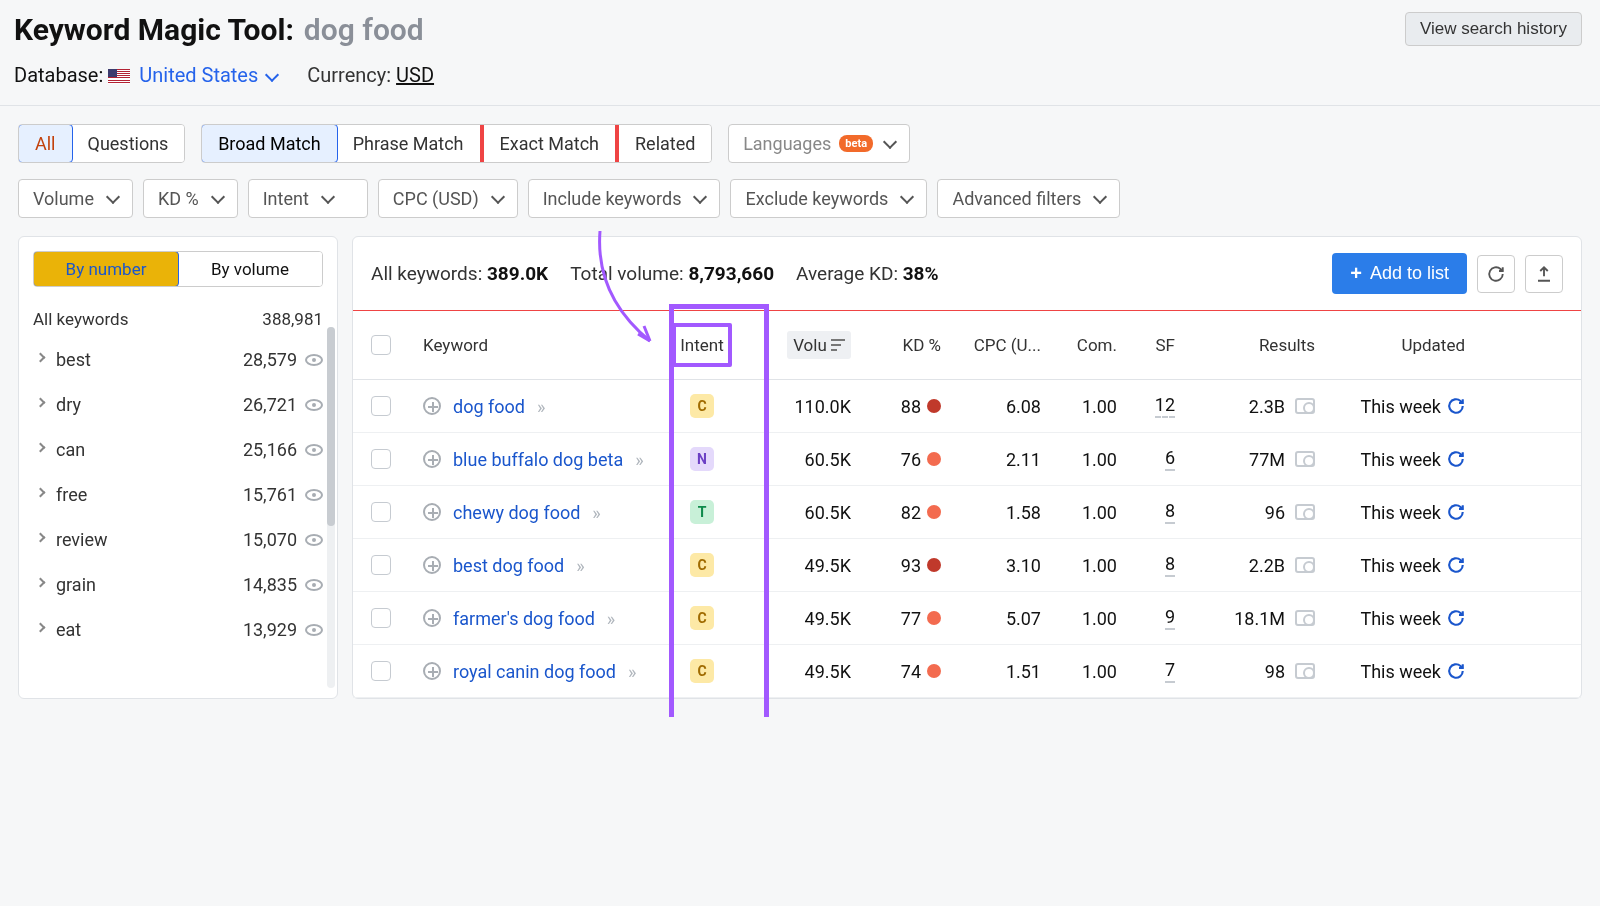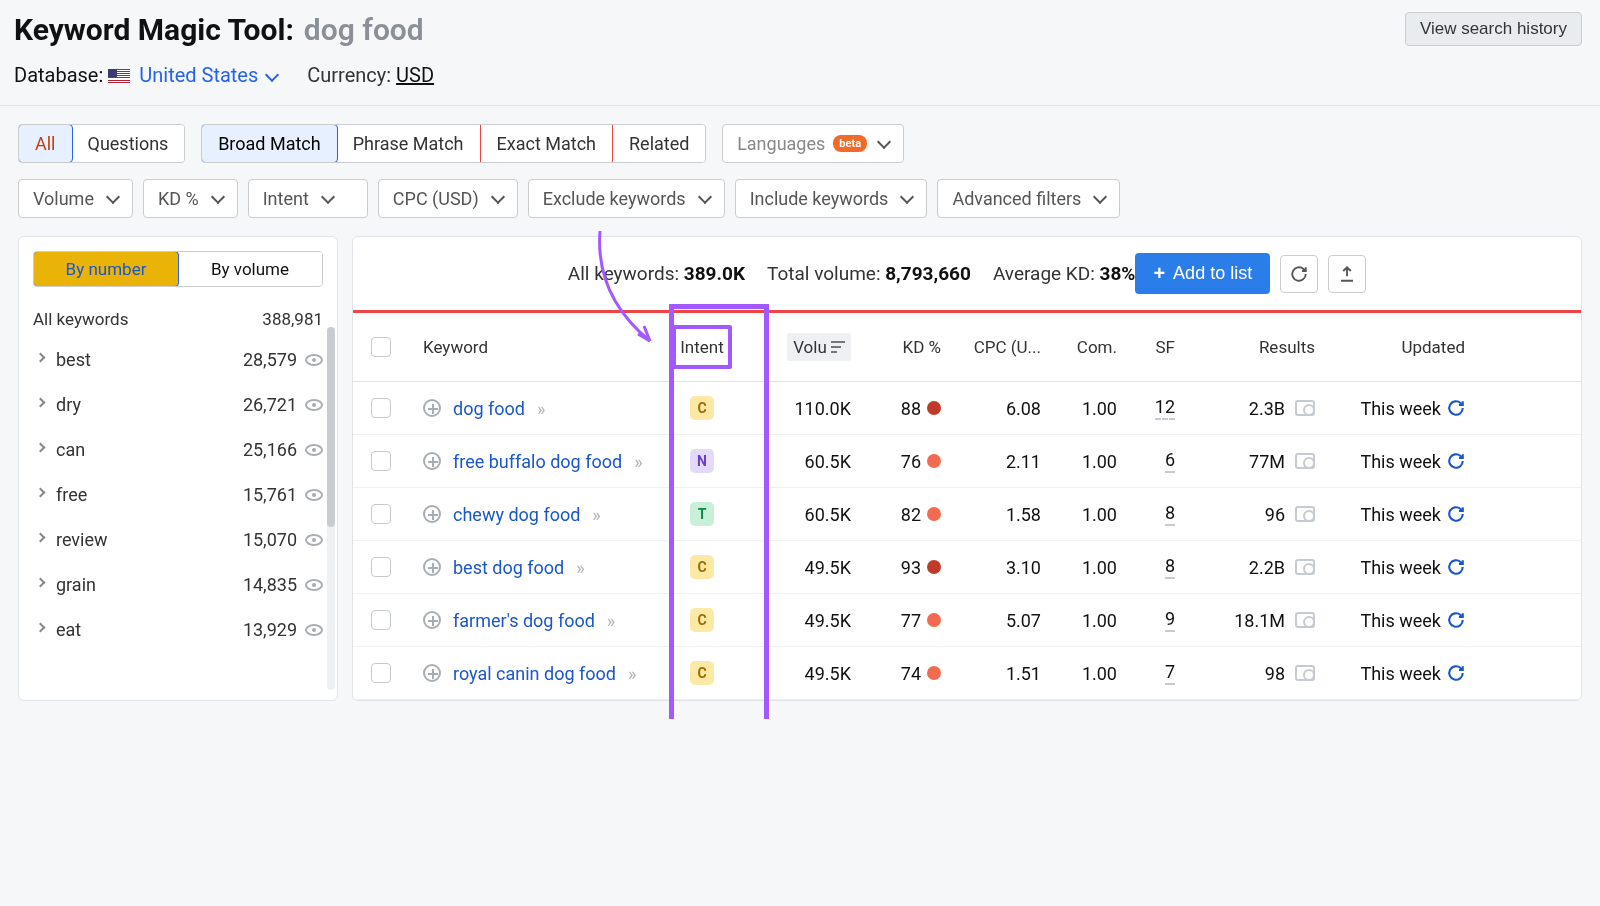--- a/index.html
+++ b/index.html
@@ -14,21 +14,21 @@
 .flag { display: inline-block; width: 22px; height: 15px; background: linear-gradient(to bottom, #b22234 0%, #b22234 7%, #fff 7%, #fff 14%, #b22234 14%, #b22234 21%, #fff 21%, #fff 28%, #b22234 28%, #b22234 35%, #fff 35%, #fff 42%, #b22234 42%, #b22234 49%, #fff 49%, #fff 56%, #b22234 56%, #b22234 63%, #fff 63%, #fff 70%, #b22234 70%, #b22234 77%, #fff 77%, #fff 84%, #b22234 84%, #b22234 91%, #fff 91%, #fff 100%); position: relative; vertical-align: middle; margin-right: 4px; }
 .flag::before { content: ""; position: absolute; top:0; left:0; width: 9px; height: 8px; background: #3c3b6e; }
 .db-value { color: #2563eb; cursor: pointer; }
 .chev { display:inline-block; width:10px; height:10px; border-right:2px solid currentColor; border-bottom:2px solid currentColor; transform: rotate(45deg); margin-left:4px; vertical-align: middle; position: relative; top:-2px; }
 .chev-right { transform: rotate(-45deg); }
 .currency-label { color: #333; }
 .currency-val { color: #111; text-decoration: underline; }
 .divider { border-top: 1px solid #e0e3e7; }
 .filters { padding: 18px; }
 .seg-group { display: inline-flex; border: 1px solid #ccc; border-radius: 4px; overflow: hidden; margin-right: 12px; vertical-align: middle; }
-.seg-group .seg { padding: 8px 16px; border-right: 1px solid #ef4444; background: #fff; cursor: pointer; font-size: 18px; color: #333; }
+.seg-group .seg { padding: 8px 16px; border-right: 4px solid #ef4444; background: #fff; cursor: pointer; font-size: 18px; color: #333; }
 .seg-group .seg:last-child { border-right: none; }
 .seg.active { background: #e6f0ff; color: #c2410c; border: 1px solid #2563eb; border-radius: 4px; margin: -1px; position: relative; z-index:1; }
 .seg.active-blue { background: #e6f0ff; color: #000000; }
 .lang-btn { display: inline-flex; align-items: center; gap: 8px; border: 1px solid #ccc; border-radius: 4px; padding: 8px 14px; background: #fff; font-size: 18px; color: #888; cursor: pointer; vertical-align: middle; }
 .beta { background: #f26a2a; color:#fff; font-size:11px; font-weight:700; padding: 2px 6px; border-radius: 8px; }
 .filter-row2 { margin-top: 16px; display: flex; gap: 10px; flex-wrap: wrap; }
 .fbtn { display: inline-flex; align-items: center; gap: 10px; border: 1px solid #ccc; border-radius: 4px; padding: 8px 14px; background: #fff; font-size: 18px; color: #555; cursor: pointer; }
 .content { display: flex; gap: 14px; padding: 0 18px 18px 18px; position: relative; }
 .sidebar { width: 320px; background: #fff; border: 1px solid #e0e3e7; border-radius: 6px; padding: 14px 0; position: relative; }
 .sb-seg { display: flex; margin: 0 14px 14px 14px; border: 1px solid #ccc; border-radius: 4px; overflow: hidden; }
@@ -36,21 +36,21 @@
 .sb-seg .sb-opt.active { background: #eab308; color: #1a56cc; border:1px solid #2563eb; border-radius:4px; margin:-1px; z-index:1; position:relative; }
 .sb-header { display:flex; justify-content: space-between; align-items:center; padding: 8px 14px; font-size: 17px; color:#333;gap:32px; }
 .sb-scroll { position: absolute; right: 2px; top: 90px; bottom: 10px; width: 8px; background: #eef0f2; border-radius:4px; }
 .sb-thumb { position:absolute; left:0; width:100%; background:#c8ccd1; border-radius:4px; }
 .sb-item { display:flex; align-items:center; justify-content:space-between; padding: 12px 14px; font-size: 18px; color:#333; cursor:pointer; }
 .sb-item .sb-left { display:flex; align-items:center; gap:12px; }
 .sb-item .sb-count { display:flex; align-items:center; gap:8px; color:#333; }
 .eye { width:18px; height:12px; border:2px solid #a8adb3; border-radius: 70% 70% 70% 70%; position:relative; }
 .eye::after { content:""; position:absolute; top:2px; left:5px; width:4px; height:4px; background:#a8adb3; border-radius:50%; }
 .main { flex:1; background:#fff; border:1px solid #e0e3e7; border-radius:6px; }
-.main-top { display:flex; align-items:center; justify-content: center; padding: 16px 18px; border-bottom:3px solid #ef4444; }
+.main-top { display:flex; align-items:center; justify-content: space-between; padding: 16px 18px; border-bottom:1px solid #ef4444; }
 .stats { display:flex; gap: 22px; font-size: 19px; color:#333; }
 .stats b { font-weight: 700; color:#111; }
 .actions { display:flex; align-items:center; gap:10px; }
 .add-btn { background:#2b7de9; color:#fff; border:none; border-radius:4px; padding: 9px 18px; font-size:18px; display:inline-flex; align-items:center; gap:8px; cursor:pointer; }
 .icon-btn { border:1px solid #ccc; border-radius:4px; width:38px; height:38px; display:inline-flex; align-items:center; justify-content:center; background:#fff; cursor:pointer; color:#555; }
 .thead { display:grid; grid-template-columns: 52px 230px 98px 100px 90px 100px 76px 58px 140px 150px; align-items:center; padding: 12px 18px; border-bottom:1px solid #e0e3e7; font-size:17px; color:#333; }
 .thead .th { display:flex; align-items:center; justify-content:flex-end; gap:4px; }
 .thead .th.left { justify-content:flex-start; }
 .thead .th.center { justify-content:center; }
 .vol-col { background:#eef0f3; padding: 4px 6px; border-radius:3px; }
@@ -137,25 +137,25 @@
       </div>
     <div class="fbtn" style="padding-right:34px;">
         <span>Intent</span>
         <span class="chev"></span>
       </div>
     <div class="fbtn">
         <span>CPC (USD)</span>
         <span class="chev"></span>
       </div>
     <div class="fbtn">
+        <span>Include keywords</span>
+        <span class="chev"></span>
+      </div>
+    <div class="fbtn">
         <span>Exclude keywords</span>
-        <span class="chev"></span>
-      </div>
-    <div class="fbtn">
-        <span>Include keywords</span>
         <span class="chev"></span>
       </div>
     <div class="fbtn">
         <span>Advanced filters</span>
         <span class="chev"></span>
       </div>
   </div>
 </div>
 
 <div class="content">
@@ -321,21 +321,21 @@
                 <path d="M21 12a9 9 0 1 1-3-6.7L21 8"></path>
                 <path d="M21 3v5h-5"></path>
               </svg></span></div>
   </div>
         <div class="row">
     <div class="cell left">
             <div class="cb"></div>
           </div>
     <div class="cell left">
             <span class="plus-circ"></span>
-            <span class="kw">free buffalo dog food</span>
+            <span class="kw">blue buffalo dog beta</span>
             <span class="dbl-chev">»</span>
           </div>
     <div class="cell center">
             <span class="intent-badge intent-N">N</span>
           </div>
     <div class="cell">60.5K</div>
     <div class="cell">76 <span class="kd-dot" style="background:#f36b4f;"></span></div>
     <div class="cell">2.11</div>
     <div class="cell">1.00</div>
     <div class="cell">

